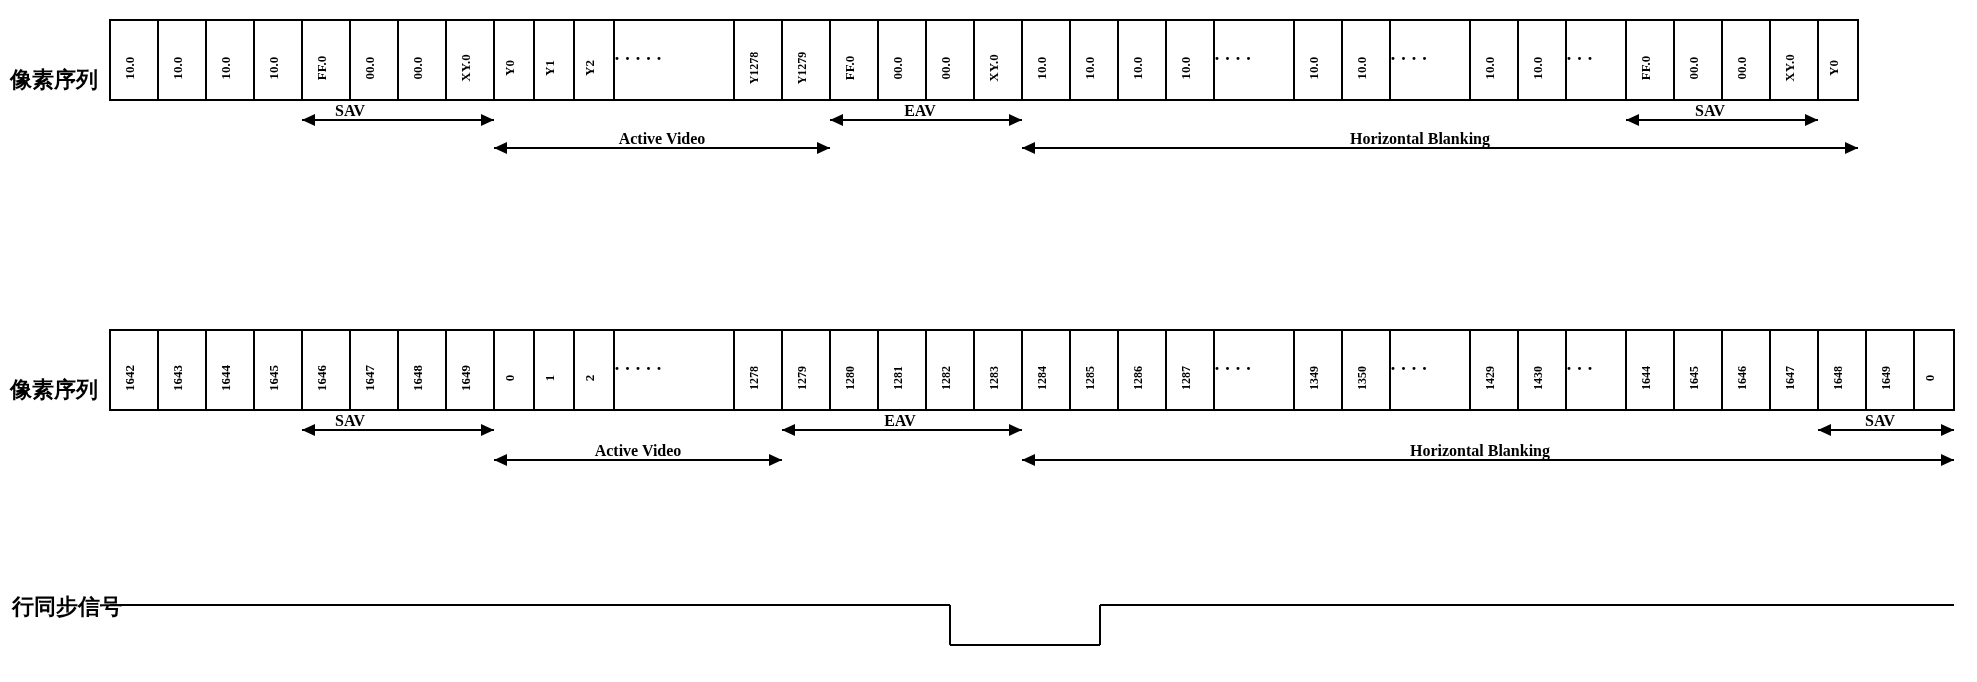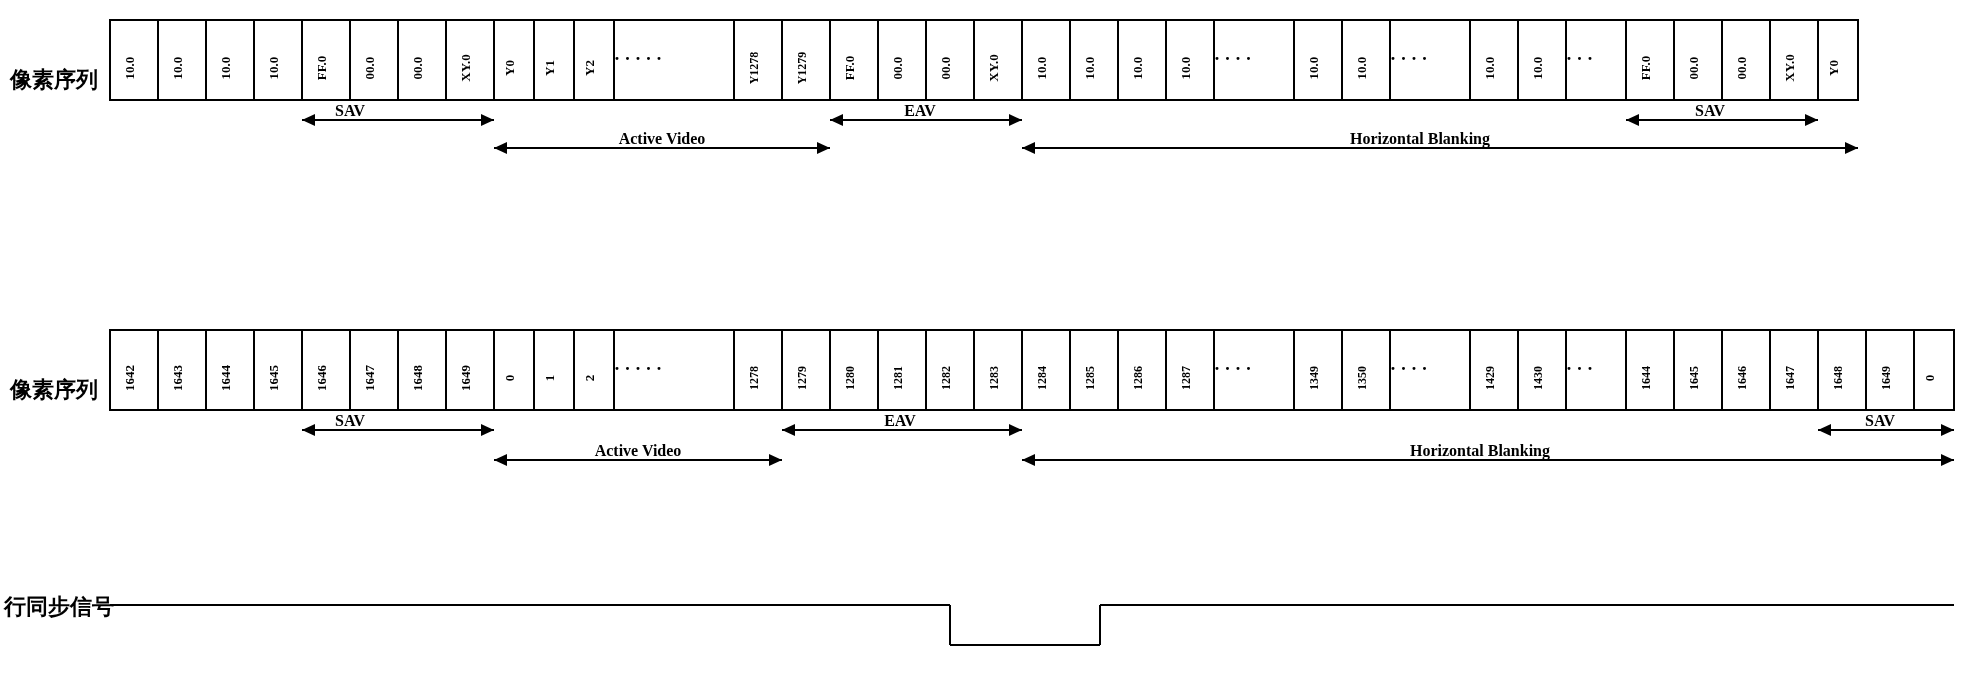--- a/index.html
+++ b/index.html
@@ -36,21 +36,21 @@
       overflow: visible;
     }
   </style>
 </head>
 <body>
 
 <div class="diagram-container">
 
   <div class="section-label" style="left:10px; top:65px;">像素序列</div>
   <div class="section-label" style="left:10px; top:375px;">像素序列</div>
-  <div class="section-label" style="left:4px; top:592px;text-align:center;">行同步信号</div>
+  <div class="section-label" style="left:12px; top:592px;text-align:center;">行同步信号</div>
 
   <svg class="arrows" viewBox="0 0 1977 682" xmlns="http://www.w3.org/2000/svg">
 
     <rect x="110" y="20" width="48" height="80" fill="white" stroke="black" stroke-width="2"></rect>
     <text x="134" y="68" text-anchor="middle" font-family="Times New Roman" font-size="13" font-weight="bold" transform="rotate(-90,134,68)">10.0</text>
     <rect x="158" y="20" width="48" height="80" fill="white" stroke="black" stroke-width="2"></rect>
     <text x="182" y="68" text-anchor="middle" font-family="Times New Roman" font-size="13" font-weight="bold" transform="rotate(-90,182,68)">10.0</text>
     <rect x="206" y="20" width="48" height="80" fill="white" stroke="black" stroke-width="2"></rect>
     <text x="230" y="68" text-anchor="middle" font-family="Times New Roman" font-size="13" font-weight="bold" transform="rotate(-90,230,68)">10.0</text>
     <rect x="254" y="20" width="48" height="80" fill="white" stroke="black" stroke-width="2"></rect>

